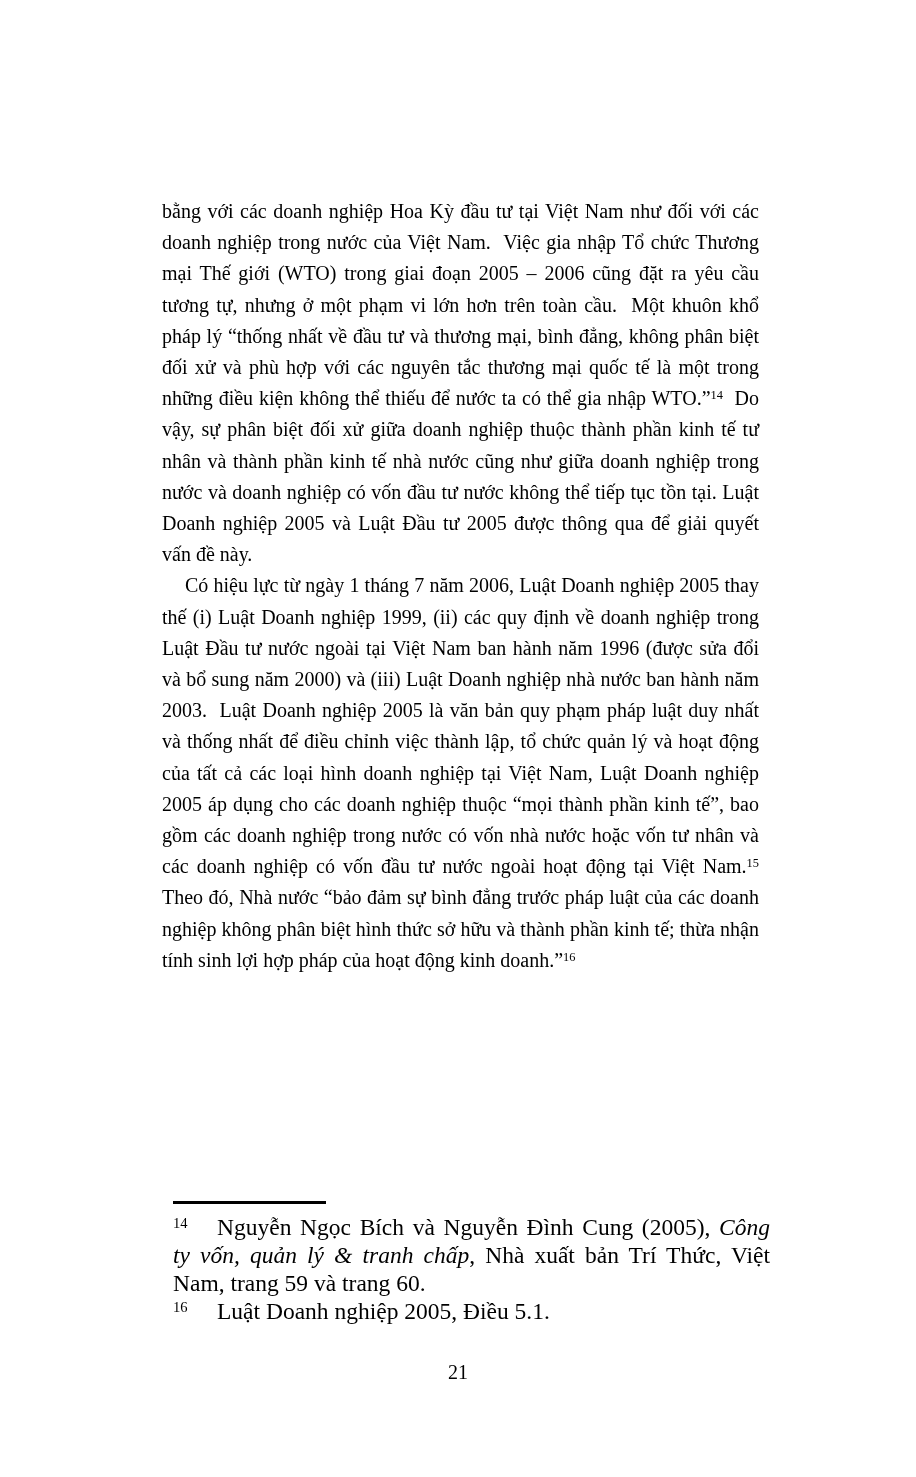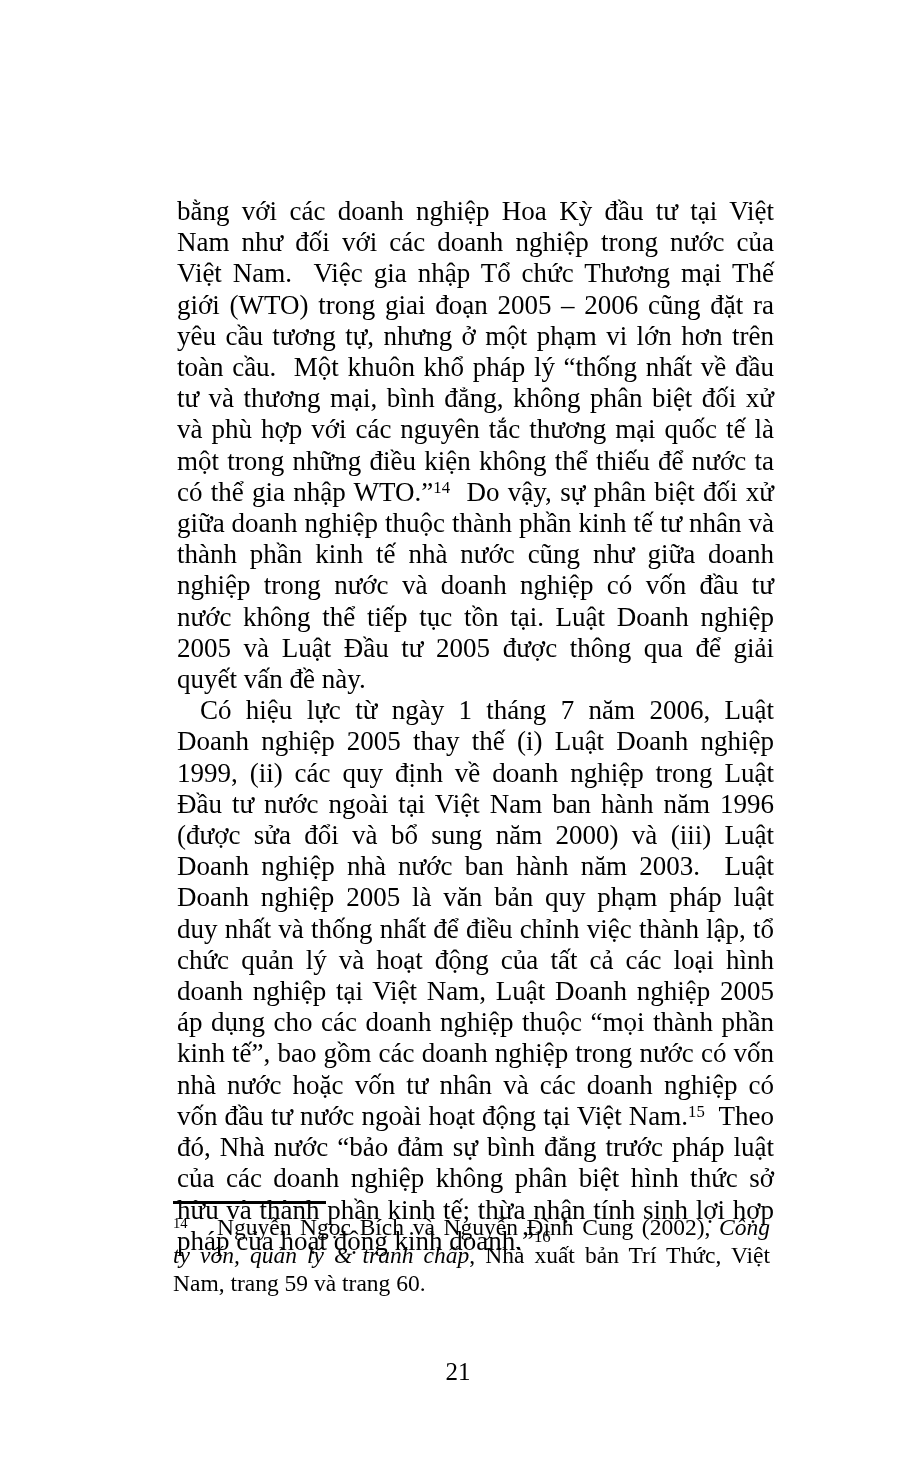--- a/index.html
+++ b/index.html
@@ -7,24 +7,24 @@
     width: 916px;
     height: 1477px;
     position: relative;
     background: #ffffff;
     color: #000000;
     font-family: "Liberation Serif", "DejaVu Serif", serif;
     overflow: hidden;
   }
   .text-block {
     position: absolute;
-    left: 177px;
+    left: 162px;
     top: 196px;
     width: 597px;
-    font-size: 27px;
+    font-size: 20px;
     line-height: 31.2px;
     text-align: justify;
   }
   .para {
     margin: 0;
     white-space: pre-wrap;
   }
   .para.indent { text-indent: 23px; }
   .sup {
     font-size: 0.62em;
@@ -57,32 +57,33 @@
     vertical-align: 0.5em;
     line-height: 0;
     text-indent: 0;
   }
   .page-number {
     position: absolute;
     left: 0;
     right: 0;
     top: 1356px;
     text-align: center;
-    font-size: 25px;
+    font-size: 20px;
     line-height: 32px;
   }
 </style>
 </head>
 <body style="background: rgb(255, 255, 255); color: rgb(0, 0, 0);">
 
 <div class="text-block" id="body">
     <p class="para"><span>bằng với các doanh nghiệp Hoa Kỳ đầu tư tại Việt Nam như đối với các doanh nghiệp trong nước của Việt Nam.  Việc gia nhập Tổ chức Thương mại Thế giới (WTO) trong giai đoạn 2005 – 2006 cũng đặt ra yêu cầu tương tự, nhưng ở một phạm vi lớn hơn trên toàn cầu.  Một khuôn khổ pháp lý “thống nhất về đầu tư và thương mại, bình đẳng, không phân biệt đối xử và phù hợp với các nguyên tắc thương mại quốc tế là một trong những điều kiện không thể thiếu để nước ta có thể gia nhập WTO.”</span><span class="sup">14</span><span>  Do vậy, sự phân biệt đối xử giữa doanh nghiệp thuộc thành phần kinh tế tư nhân và thành phần kinh tế nhà nước cũng như giữa doanh nghiệp trong nước và doanh nghiệp có vốn đầu tư nước không thể tiếp tục tồn tại. Luật Doanh nghiệp 2005 và Luật Đầu tư 2005 được thông qua để giải quyết vấn đề này.</span></p>
     <p class="para indent"><span>Có hiệu lực từ ngày 1 tháng 7 năm 2006, Luật Doanh nghiệp 2005 thay thế (i) Luật Doanh nghiệp 1999, (ii) các quy định về doanh nghiệp trong Luật Đầu tư nước ngoài tại Việt Nam ban hành năm 1996 (được sửa đổi và bổ sung năm 2000) và (iii) Luật Doanh nghiệp nhà nước ban hành năm 2003.  Luật Doanh nghiệp 2005 là văn bản quy phạm pháp luật duy nhất và thống nhất để điều chỉnh việc thành lập, tổ chức quản lý và hoạt động của tất cả các loại hình doanh nghiệp tại Việt Nam, Luật Doanh nghiệp 2005 áp dụng cho các doanh nghiệp thuộc “mọi thành phần kinh tế”, bao gồm các doanh nghiệp trong nước có vốn nhà nước hoặc vốn tư nhân và các doanh nghiệp có vốn đầu tư nước ngoài hoạt động tại Việt Nam.</span><span class="sup">15</span><span>  Theo đó, Nhà nước “bảo đảm sự bình đẳng trước pháp luật của các doanh nghiệp không phân biệt hình thức sở hữu và thành phần kinh tế; thừa nhận tính sinh lợi hợp pháp của hoạt động kinh doanh.”</span><span class="sup">16</span></p>
   </div>
 
 <div class="footnote-section">
   <div class="fn-rule"></div>
   <div id="footnotes">
-      <div class="footnote"><span class="fn-num">14</span><span>Nguyễn Ngọc Bích và Nguyễn Đình Cung (2002), </span><span class="italic">Công ty vốn, quản lý &amp; tranh chấp</span><span>, Nhà xuất bản Trí Thức, Việt Nam, trang 59 và trang 60.</span></div>
+      <div class="footnote"><span class="fn-num">14</span><span>Nguyễn Ngọc Bích và Nguyễn Đình Cung (2005), </span><span class="italic">Công ty vốn, quản lý &amp; tranh chấp</span><span>, Nhà xuất bản Trí Thức, Việt Nam, trang 59 và trang 60.</span></div>
+      <div class="footnote"><span class="fn-num">16</span><span>Luật Doanh nghiệp 2005, Điều 5.1.</span></div>
     </div>
 </div>
 
 <div class="page-number">21</div>
 
 </body></html>

